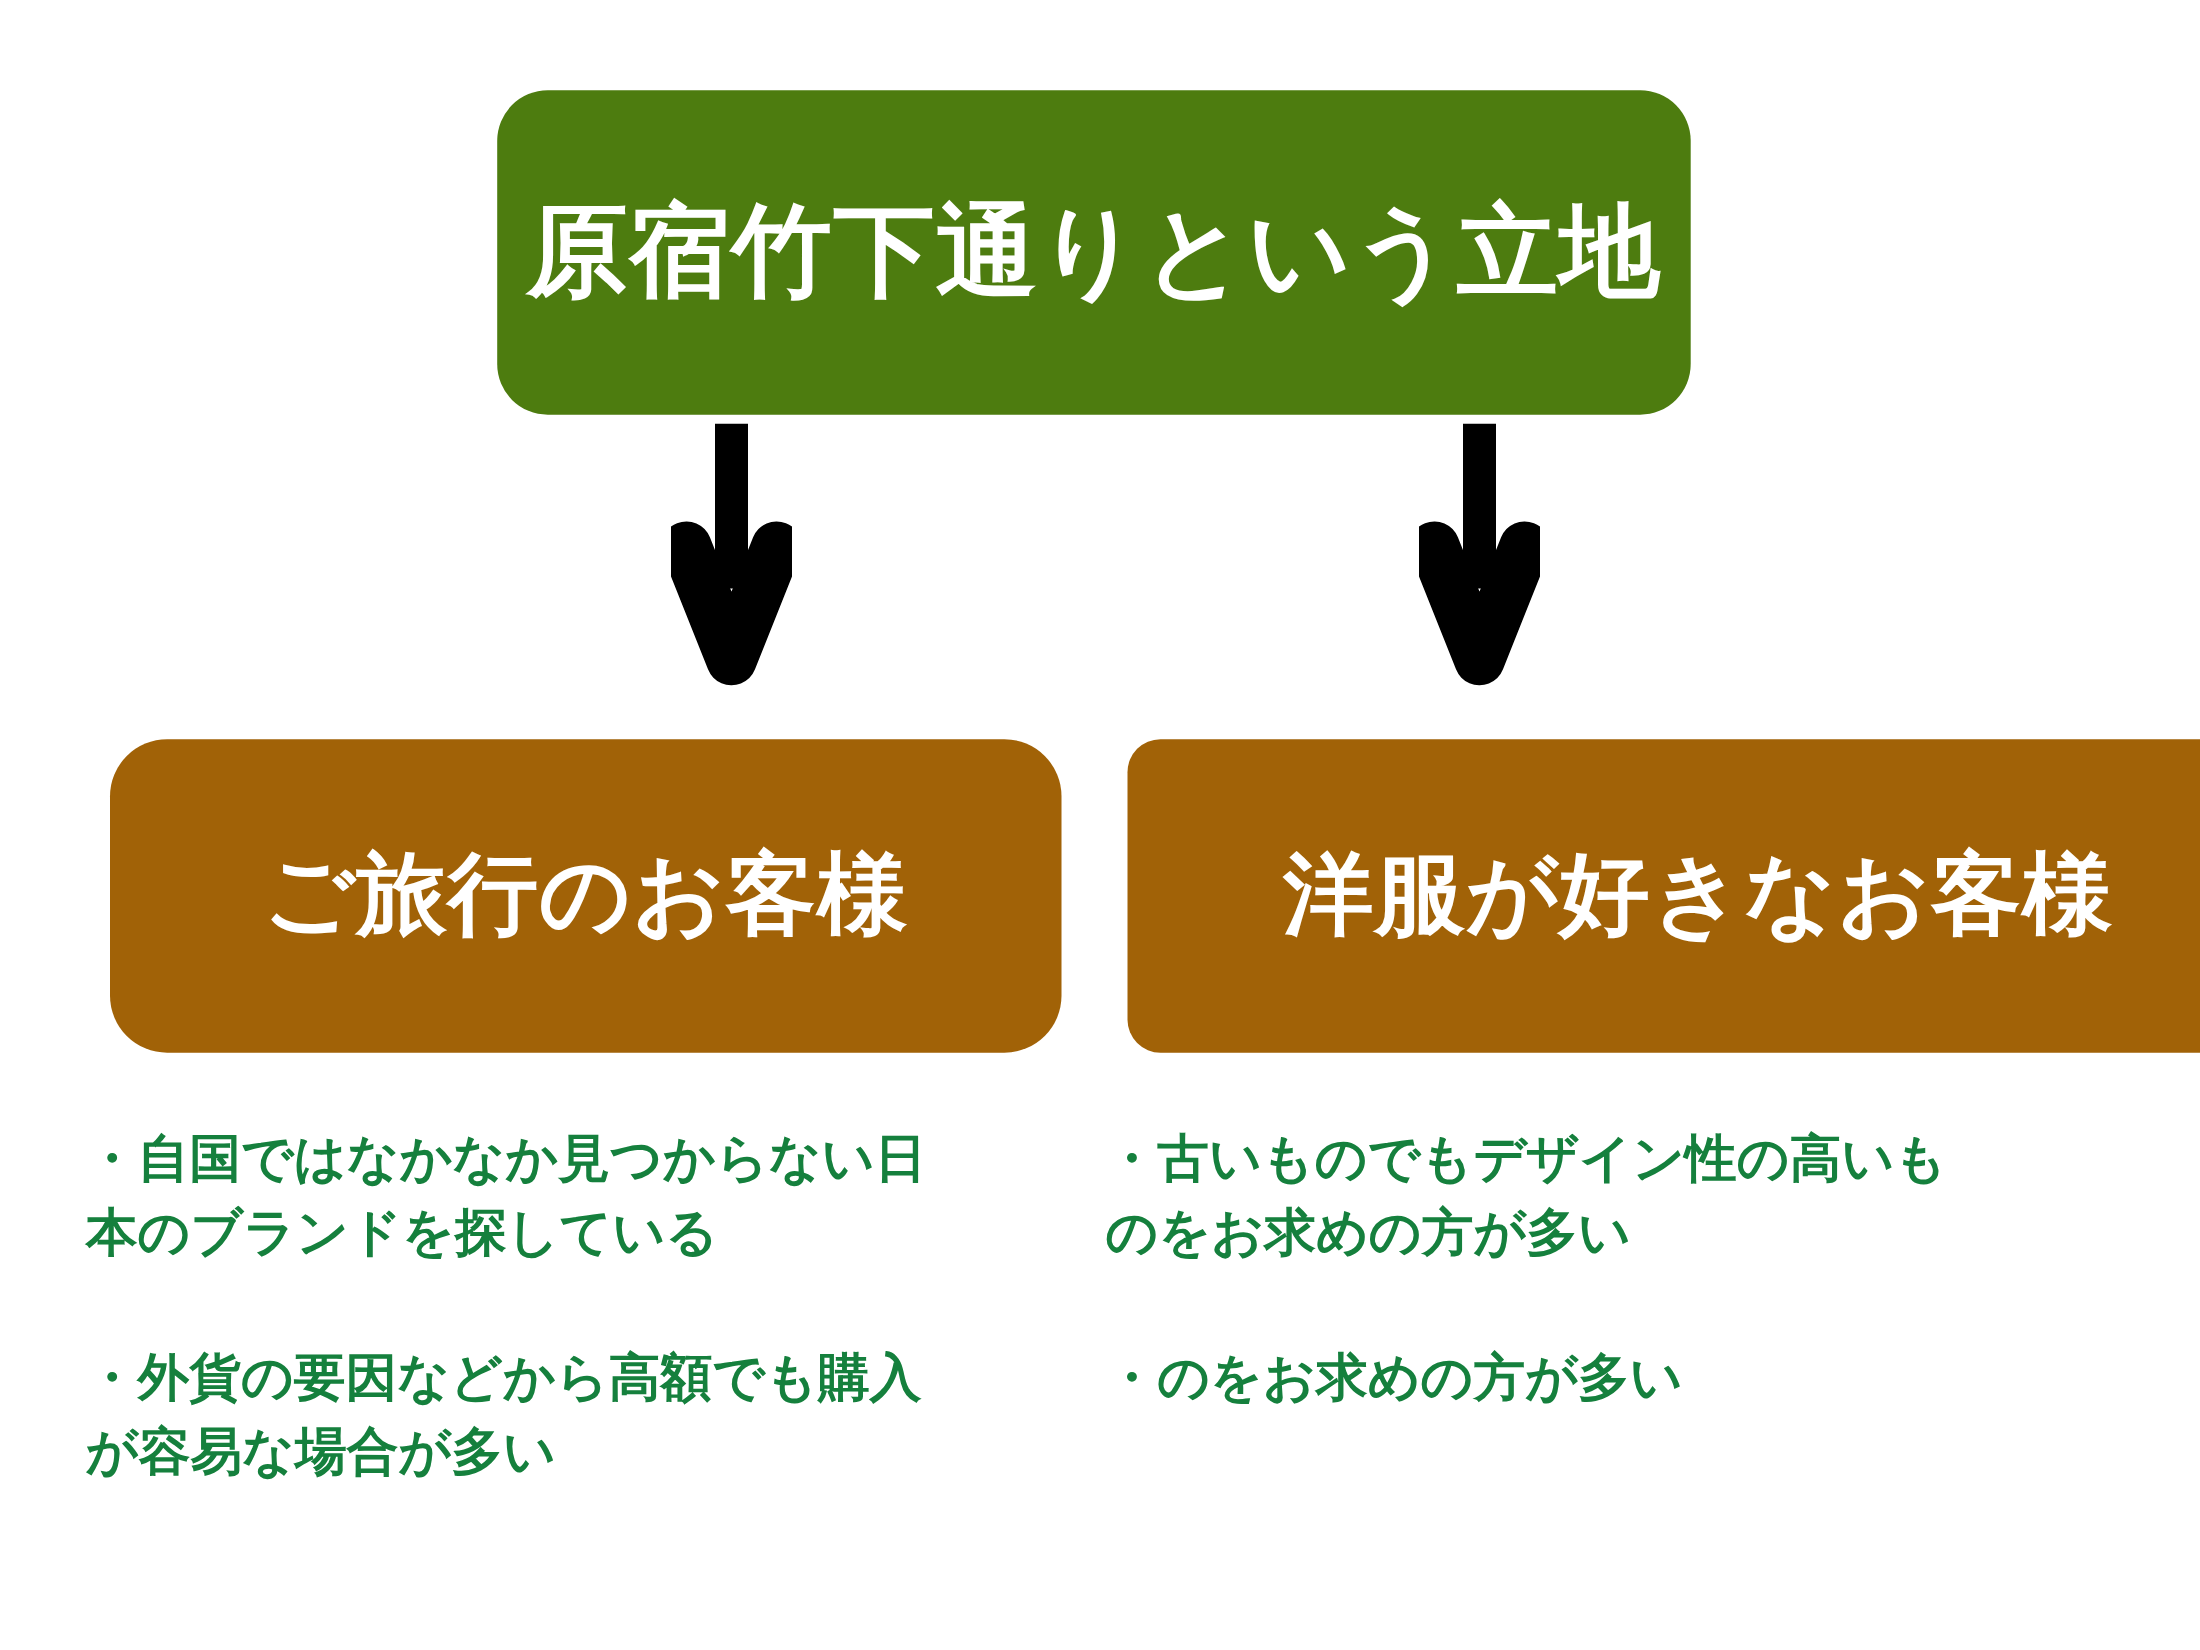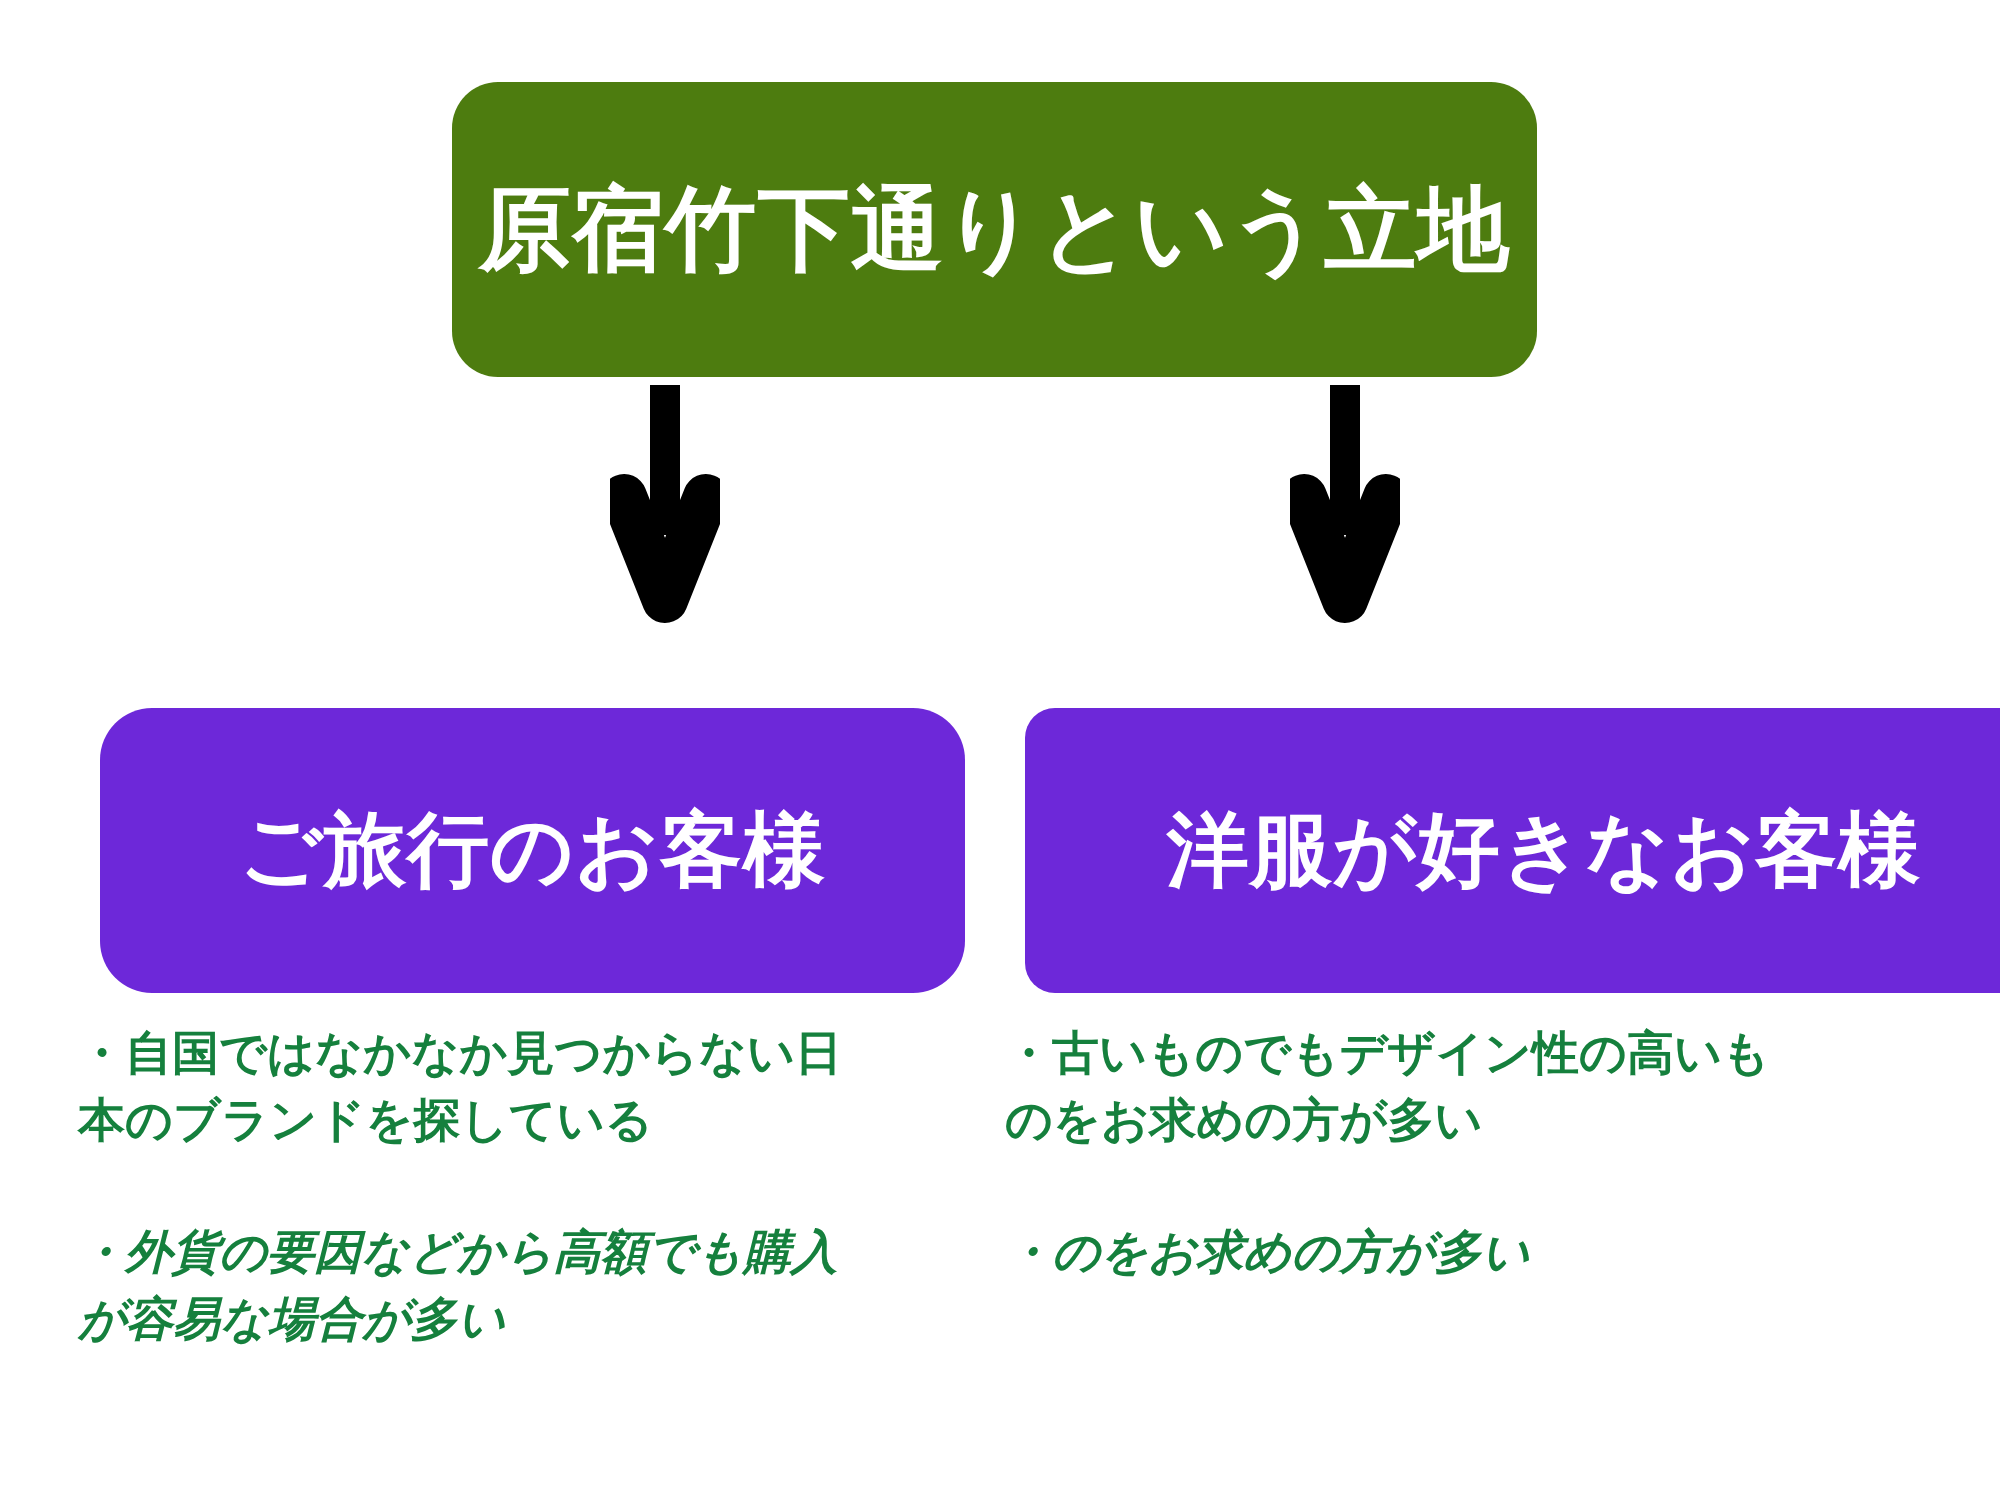--- a/index.html
+++ b/index.html
@@ -51,27 +51,26 @@
     height: 260px;
   }
   .arrow svg { display: block; }
   .arrow-left  { left: 610px; top: 385px; }
   .arrow-right { left: 1290px; top: 385px; }
 
   
   .cat-box {
     position: absolute;
     height: 285px;
-    background: #6d28d9;
+    background: #a16207;
     border-radius: 52px;
     display: flex;
     align-items: center;
     justify-content: center;
     box-sizing: border-box;
-    margin-top: 36px;
   }
   .cat-box-left  { left: 100px;  top: 672px; width: 865px; }
   .cat-box-right { left: 1025px; top: 672px; width: 1038px; border-radius: 30px; }
   .cat-box-label {
     color: #ffffff;
     font-size: 82px;
     font-weight: 700;
     letter-spacing: 1px;
     line-height: 1.1;
     white-space: nowrap;
@@ -87,21 +86,21 @@
     line-height: 1.42;
   }
   .bullets-left  { left: 78px;  width: 905px; }
   .bullets-right { left: 1005px; width: 905px; }
 
   .bullet-item {
     margin: 0 0 66px 0;
     white-space: pre-line;
     text-indent: 0;
   }
-  .bullet-item:last-child { margin-bottom: 0; font-style: italic; }
+  .bullet-item:last-child { margin-bottom: 0; }
 </style>
 </head>
 <body>
 
 <div class="stage">
 
   <div class="top-box">
     <div class="top-box-label">原宿竹下通りという立地</div>
   </div>
 

